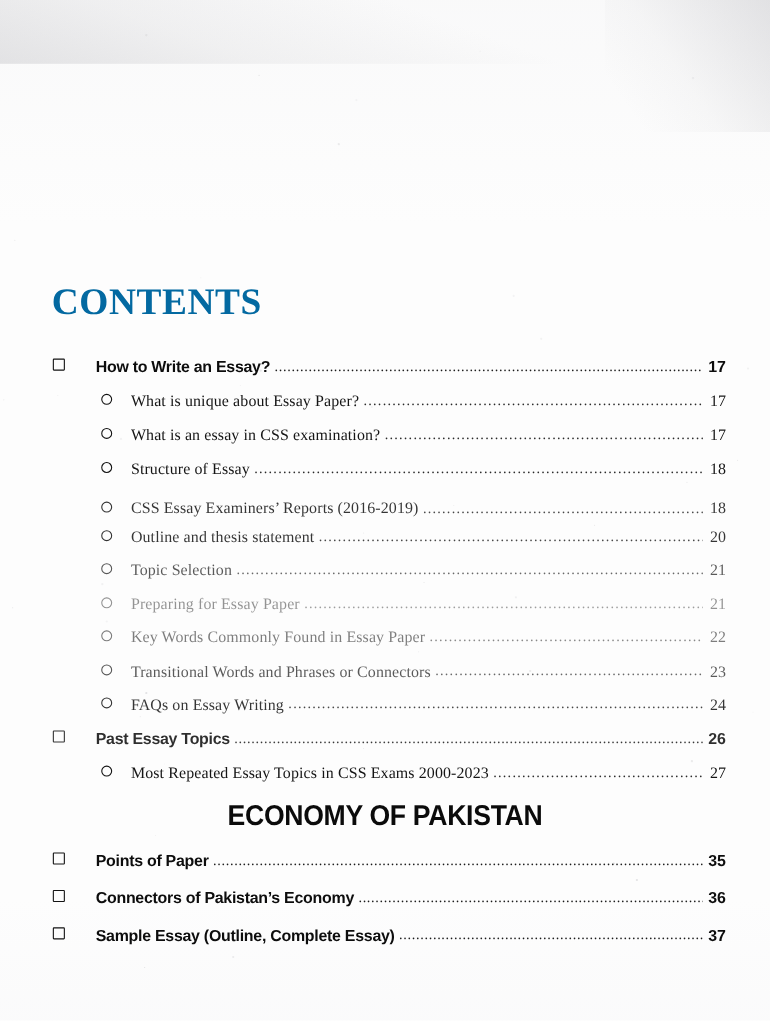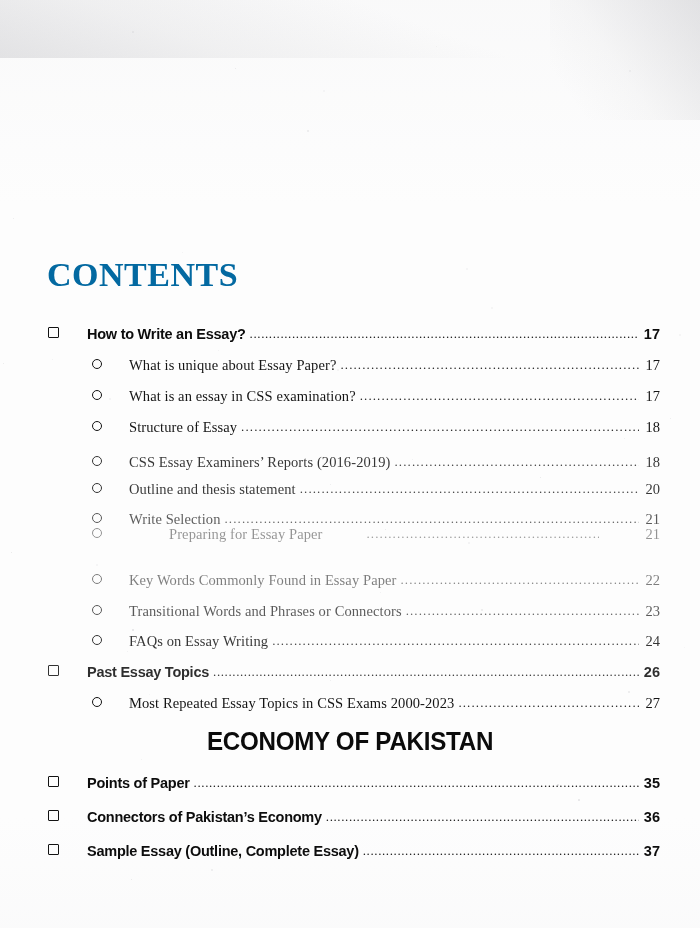--- a/index.html
+++ b/index.html
@@ -114,21 +114,21 @@
   }
   .row-main .label {
     margin-left: 28px;
     font-family: "Liberation Sans", "DejaVu Sans", sans-serif;
     font-weight: 700;
     font-size: 14.5px;
     letter-spacing: -0.25px;
     color: #0d0d0d;
   }
   .row-sub .label {
-    margin-left: 27px;
+    margin-left: 17px;
     font-family: "Liberation Serif", "DejaVu Serif", serif;
     font-weight: 400;
     font-size: 14.5px;
     letter-spacing: 0.1px;
     color: #151515;
   }
 
   .leader {
     flex: 1 1 auto;
     overflow: hidden;
@@ -273,25 +273,25 @@
         <span class="pageno">18</span>
       </div>
       <div class="toc-row row-sub fade-1" style="top: 481px;">
         <span class="marker marker-circle"></span>
         <span class="label">Outline and thesis statement</span>
         <span class="leader" aria-hidden="true">................................................................................................................................................................................................................................................</span>
         <span class="pageno">20</span>
       </div>
       <div class="toc-row row-sub fade-2" style="top: 511px;">
         <span class="marker marker-circle"></span>
-        <span class="label">Write Selection</span>
+        <span class="label">Topic Selection</span>
         <span class="leader" aria-hidden="true">................................................................................................................................................................................................................................................</span>
         <span class="pageno">21</span>
       </div>
-      <div class="toc-row row-sub fade-4" style="top: 526px; gap: 40px;">
+      <div class="toc-row row-sub fade-4" style="top: 542px;">
         <span class="marker marker-circle"></span>
         <span class="label">Preparing for Essay Paper</span>
         <span class="leader" aria-hidden="true">................................................................................................................................................................................................................................................</span>
         <span class="pageno">21</span>
       </div>
       <div class="toc-row row-sub fade-3" style="top: 572px;">
         <span class="marker marker-circle"></span>
         <span class="label">Key Words Commonly Found in Essay Paper</span>
         <span class="leader" aria-hidden="true">................................................................................................................................................................................................................................................</span>
         <span class="pageno">22</span>

